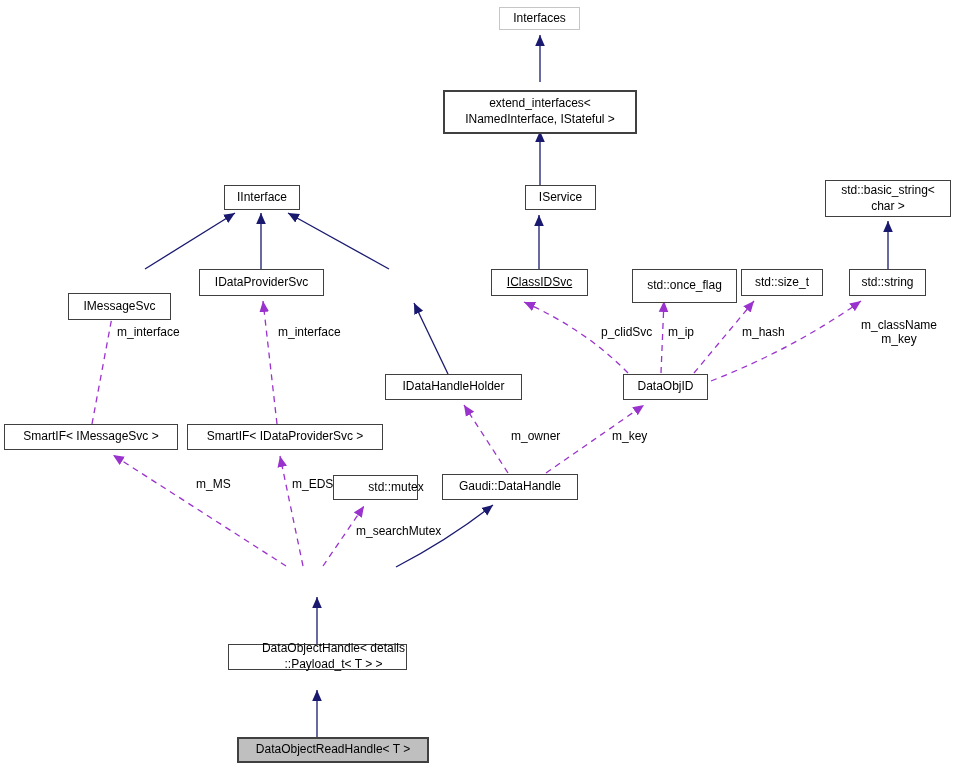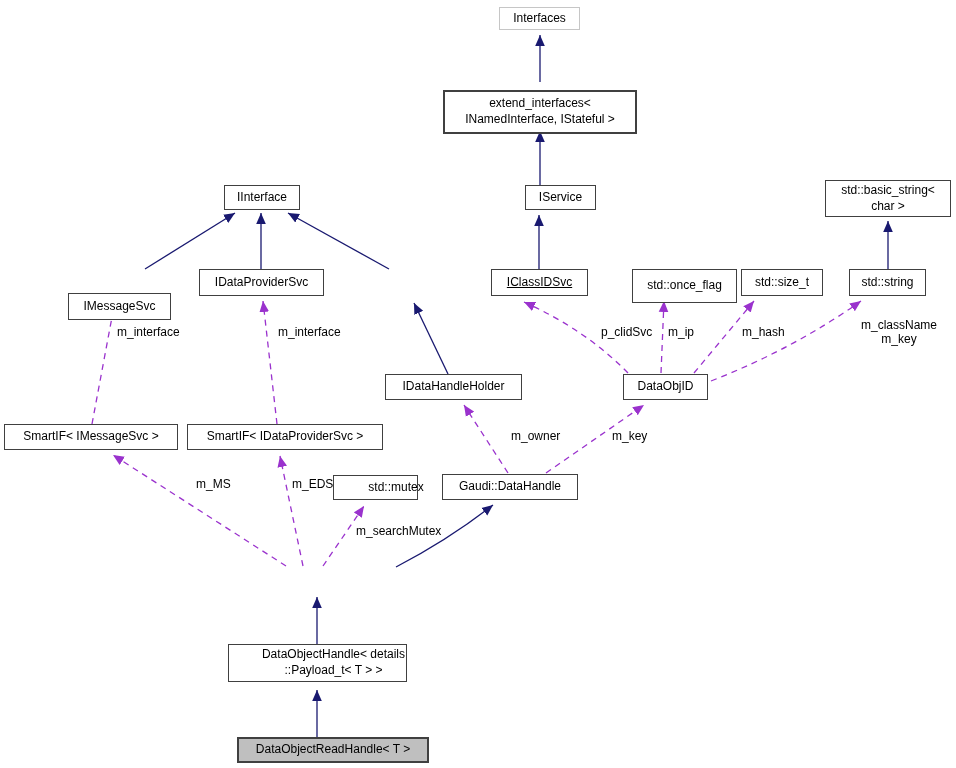--- a/index.html
+++ b/index.html
@@ -86,21 +86,21 @@
   <div class="node" style="left:741px;top:269px;width:82px;height:27px;">std::size_t</div>
   <div class="node" style="left:849px;top:269px;width:77px;height:27px;">std::string</div>
   <div class="node" style="left:825px;top:180px;width:126px;height:37px;">std::basic_string&lt;
 char &gt;</div>
   <div class="node" style="left:385px;top:374px;width:137px;height:26px;">IDataHandleHolder</div>
   <div class="node" style="left:623px;top:374px;width:85px;height:26px;">DataObjID</div>
   <div class="node" style="left:4px;top:424px;width:174px;height:26px;">SmartIF&lt; IMessageSvc &gt;</div>
   <div class="node" style="left:187px;top:424px;width:196px;height:26px;">SmartIF&lt; IDataProviderSvc &gt;</div>
   <div class="node" style="left:333px;top:475px;width:85px;height:25px;padding-left:41px;">std::mutex</div>
   <div class="node" style="left:442px;top:474px;width:136px;height:26px;">Gaudi::DataHandle</div>
-  <div class="node" style="left:228px;top:644px;width:179px;height:38px;padding-left:32px;">DataObjectHandle&lt; details
+  <div class="node" style="left:228px;top:644px;width:179px;height:26px;padding-left:32px;">DataObjectHandle&lt; details
 ::Payload_t&lt; T &gt; &gt;</div>
   <div class="node current" style="left:221px;top:737px;width:192px;height:26px;">DataObjectReadHandle&lt; T &gt;</div>
 
   <div class="edge-label" style="left:117px;top:326px;">m_interface</div>
   <div class="edge-label" style="left:278px;top:326px;">m_interface</div>
   <div class="edge-label" style="left:601px;top:326px;">p_clidSvc</div>
   <div class="edge-label" style="left:668px;top:326px;">m_ip</div>
   <div class="edge-label" style="left:742px;top:326px;">m_hash</div>
   <div class="edge-label center" style="left:843px;top:319px;width:112px;">m_className
 m_key</div>

